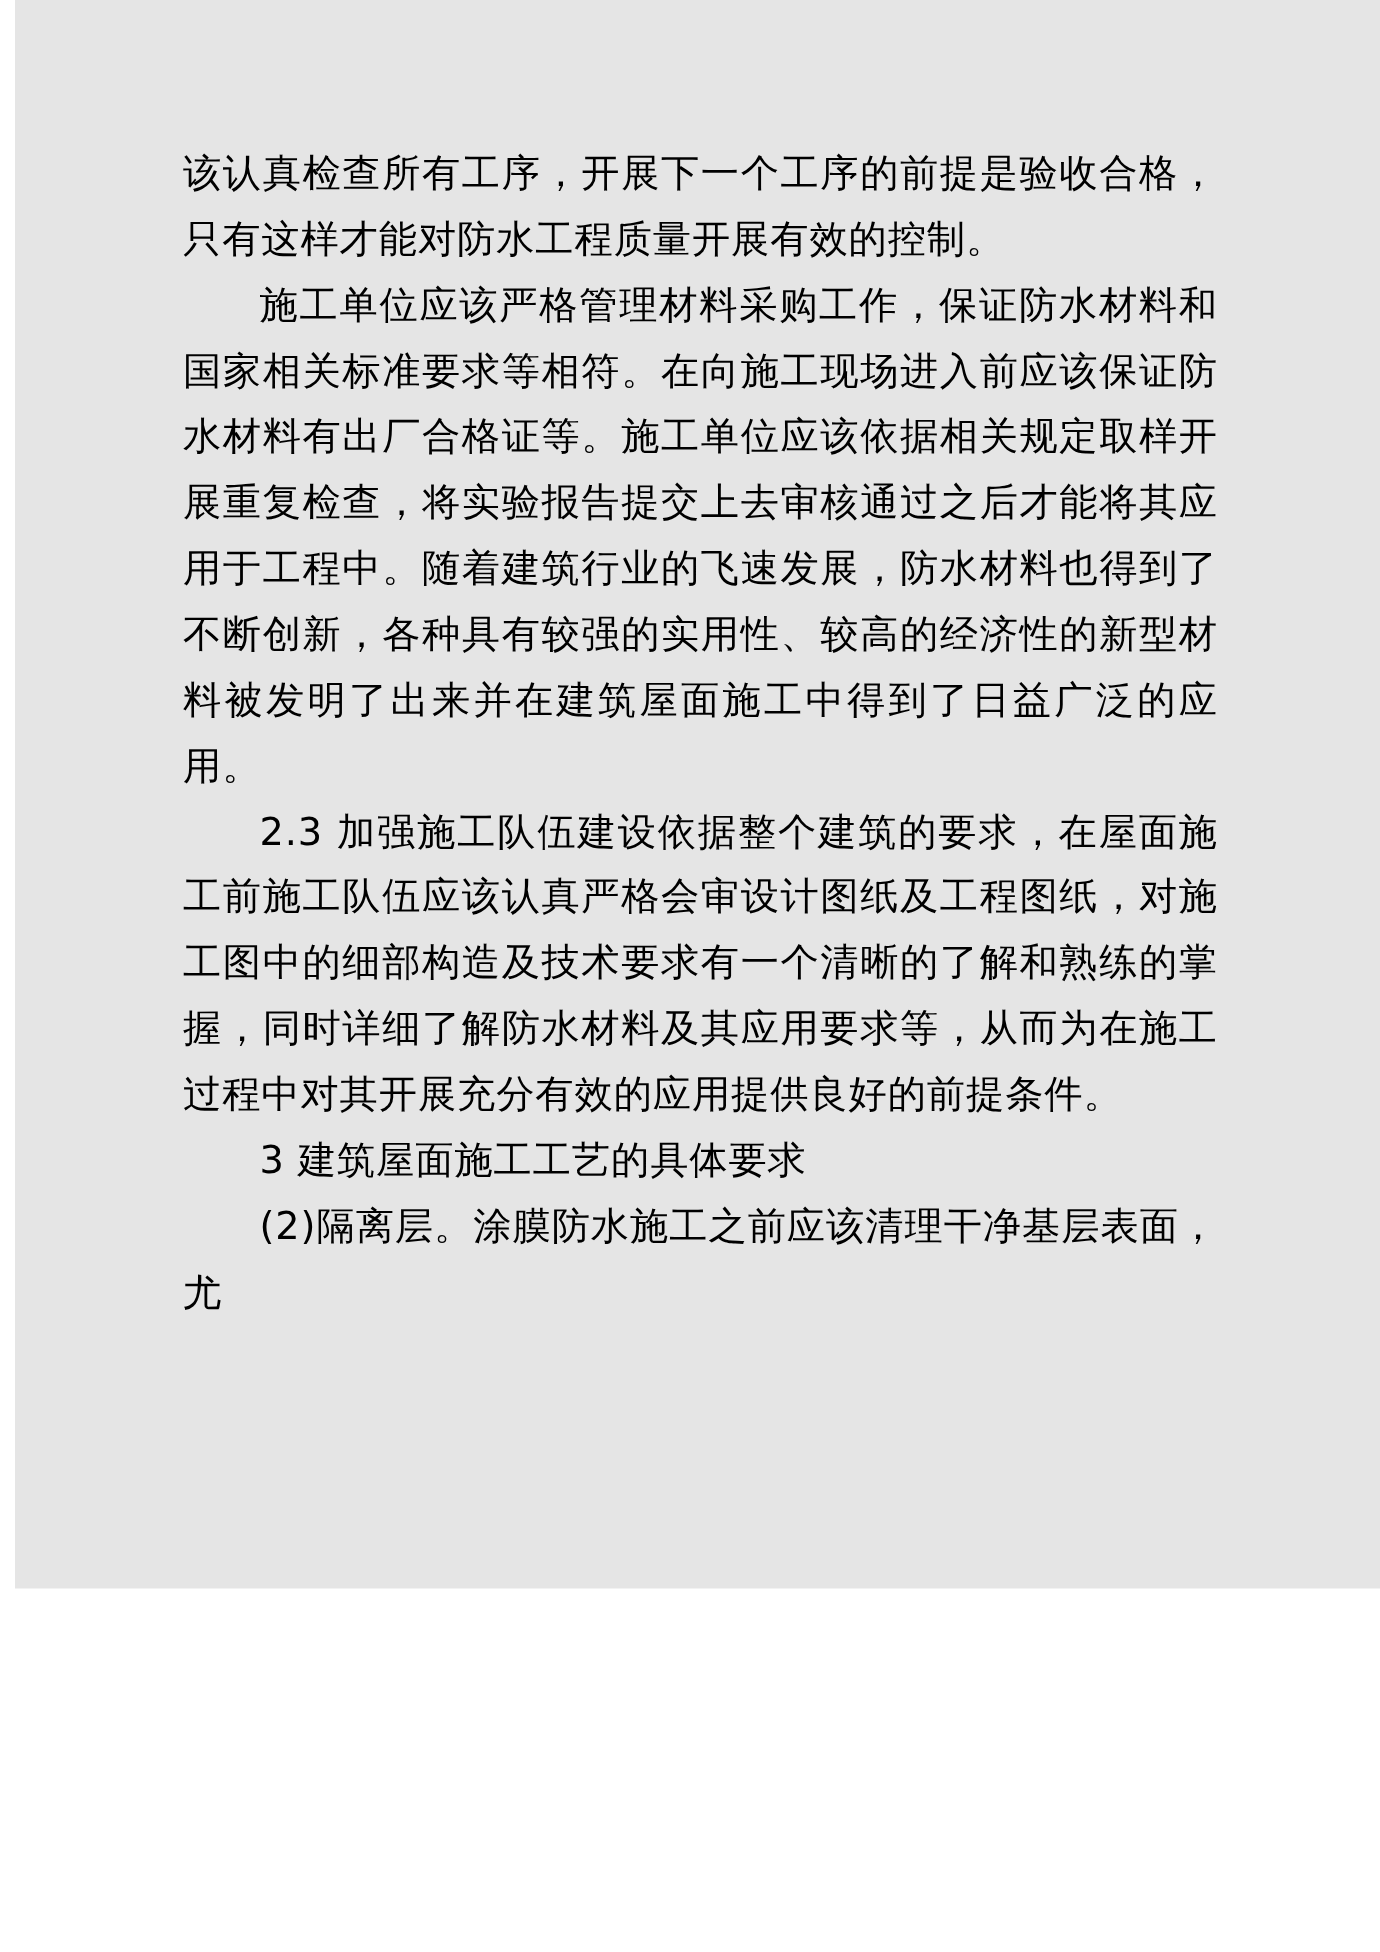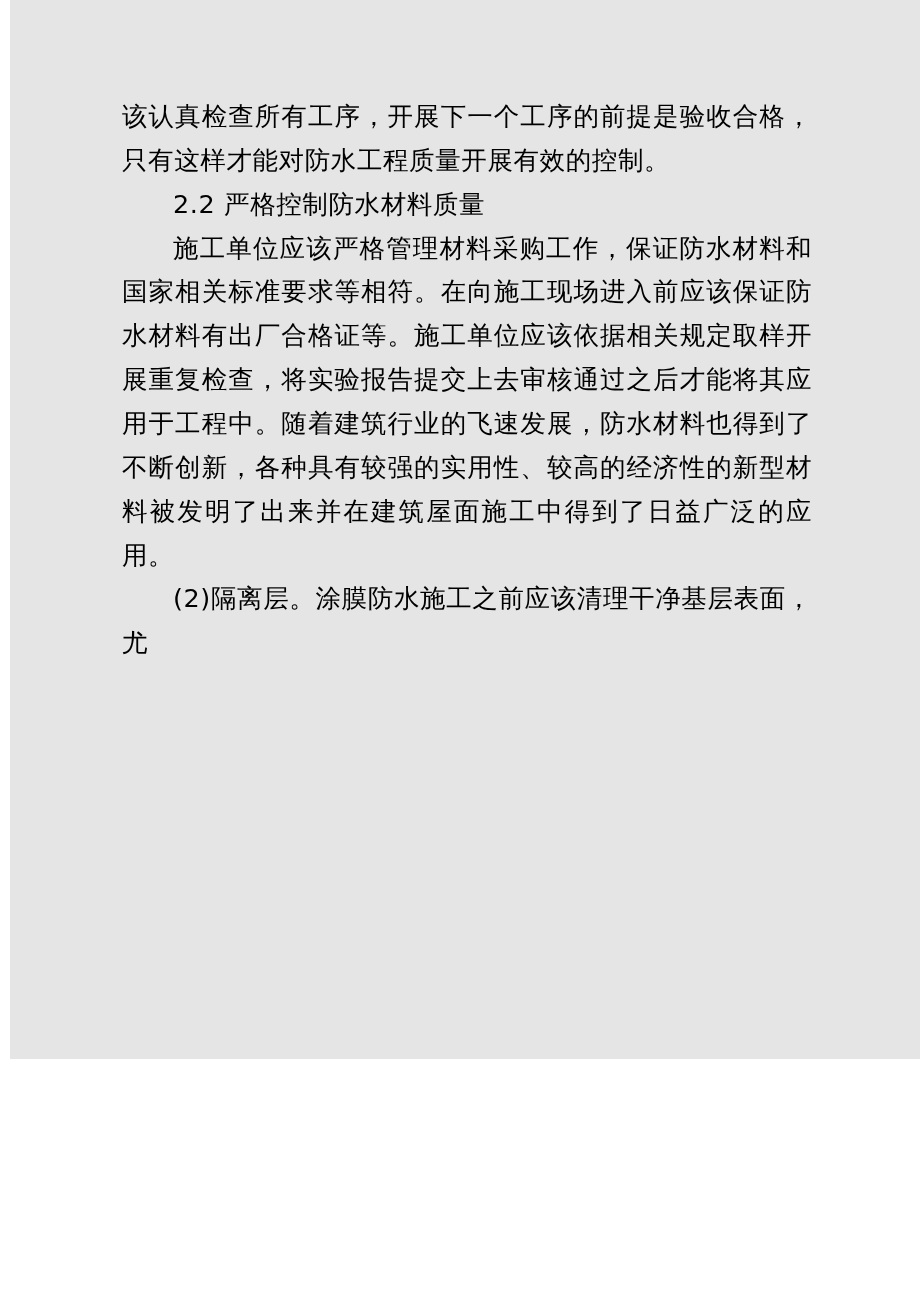--- a/index.html
+++ b/index.html
@@ -43,24 +43,25 @@
   }
 </style>
 </head>
 <body>
 
 <div class="page">
   <div class="doc-body">
 
     <p class="para-noindent">该认真检查所有工序，开展下一个工序的前提是验收合格，只有这样才能对防水工程质量开展有效的控制。</p>
 
-    <p class="heading">2.2 严格控制防水材料质量</p>
 
     <p class="para">施工单位应该严格管理材料采购工作，保证防水材料和国家相关标准要求等相符。在向施工现场进入前应该保证防水材料有出厂合格证等。施工单位应该依据相关规定取样开展重复检查，将实验报告提交上去审核通过之后才能将其应用于工程中。随着建筑行业的飞速发展，防水材料也得到了不断创新，各种具有较强的实用性、较高的经济性的新型材料被发明了出来并在建筑屋面施工中得到了日益广泛的应用。</p>
 
+    <p class="para">2.3 加强施工队伍建设依据整个建筑的要求，在屋面施工前施工队伍应该认真严格会审设计图纸及工程图纸，对施工图中的细部构造及技术要求有一个清晰的了解和熟练的掌握，同时详细了解防水材料及其应用要求等，从而为在施工过程中对其开展充分有效的应用提供良好的前提条件。</p>
 
+    <p class="heading">3 建筑屋面施工工艺的具体要求</p>
 
 
 
     <p class="para">(2)隔离层。涂膜防水施工之前应该清理干净基层表面，尤</p>
 
   </div>
 </div>
 
 </body></html>

